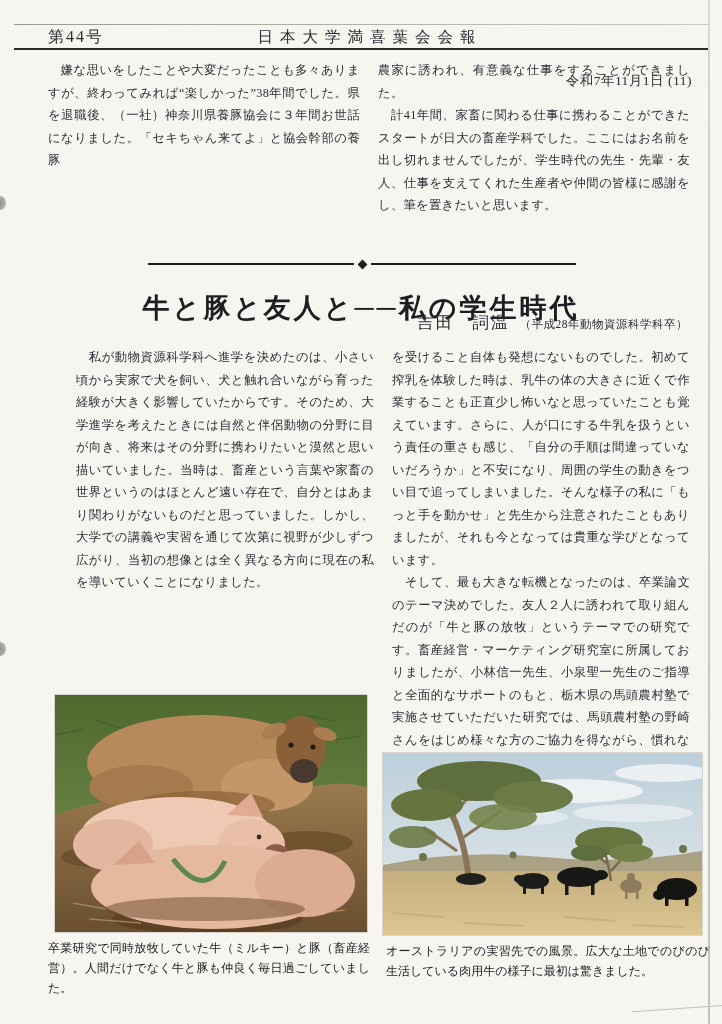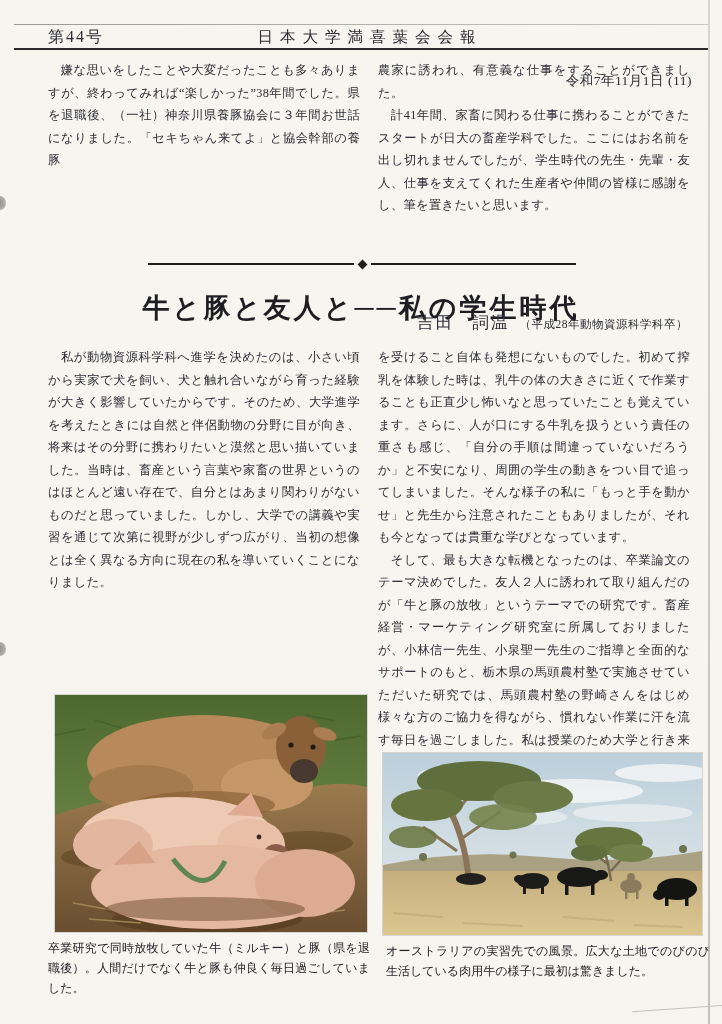--- a/index.html
+++ b/index.html
@@ -19,21 +19,21 @@
   .mast-date{position:absolute;right:0;top:1px;font-size:13.5px;letter-spacing:.5px;margin-top:44px;}
   .mast-rule{position:absolute;top:48px;left:14px;right:14px;height:2px;background:#2b2b2b;}
   
   .cols{position:absolute;left:48px;width:642px;display:flex;gap:18px;}
   .cols .col{width:312px;overflow:hidden;}
   .cols p{margin:0;font-size:12.3px;line-height:22.5px;text-align:justify;
     text-justify:inter-ideograph;letter-spacing:.3px;}
   .intro{top:59px;height:180px;}
   .body{top:346px;}
   .body .col{height:404px;}
-  .body .col.first{height:344px;}
+  .body .col.first{height:344px;margin-left:28px;}
   
   .divider{position:absolute;top:260px;left:148px;width:428px;height:8px;
     display:flex;align-items:center;}
   .dline{flex:1;height:2px;background:#1e1e1e;}
   .diamond{width:7px;height:7px;background:#1e1e1e;transform:rotate(45deg);
     margin:0 5px;flex:0 0 auto;}
   .article-title{position:absolute;top:274px;left:0;right:0;margin:16px;
     text-align:center;font-size:27px;font-weight:bold;letter-spacing:3px;color:#1d1d22;}
   .byline{position:absolute;top:312px;right:34px;width:420px;text-align:right;}
   .author{font-size:16.5px;letter-spacing:2px;}
@@ -146,21 +146,21 @@
     </g>
     <g>
       <ellipse cx="158" cy="192" rx="122" ry="42" fill="#e5b8a0"></ellipse>
       <ellipse cx="250" cy="188" rx="50" ry="34" fill="#dcab92"></ellipse>
       <path d="M58,170 l26,-24 l16,22 Z" fill="#d8a288"></path>
       <path d="M118,164 Q150,206 170,166" stroke="#3f7a3f" stroke-width="5" fill="none" opacity=".8"></path>
       <ellipse cx="150" cy="214" rx="100" ry="12" fill="#5a3d20" opacity=".45"></ellipse>
     </g>
   </svg>
 
-  <div class="caption caption-left">卒業研究で同時放牧していた牛（ミルキー）と豚（県を退職後）。人間だけでなく牛と豚も仲良く毎日過ごしていました。</div>
+  <div class="caption caption-left">卒業研究で同時放牧していた牛（ミルキー）と豚（畜産経営）。人間だけでなく牛と豚も仲良く毎日過ごしていました。</div>
 
   <svg class="photo photo-right" viewBox="0 0 319 182" role="img">
     <defs>
       <linearGradient id="skyG" x1="0" y1="0" x2="0" y2="1">
         <stop offset="0" stop-color="#bccfdb"></stop>
           <stop offset="1" stop-color="#d8e2e6"></stop>
       </linearGradient>
       <linearGradient id="fieldG" x1="0" y1="0" x2="0" y2="1">
         <stop offset="0" stop-color="#c4ae7e"></stop>
           <stop offset="1" stop-color="#dcc791"></stop>

